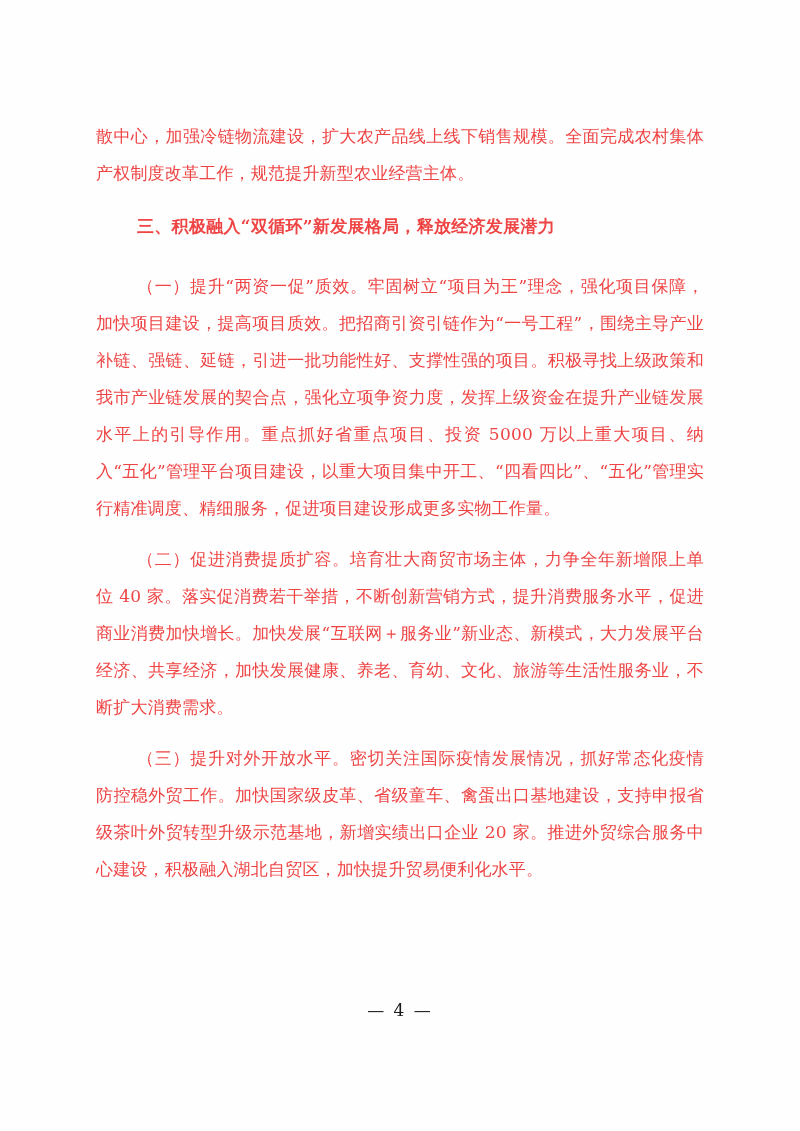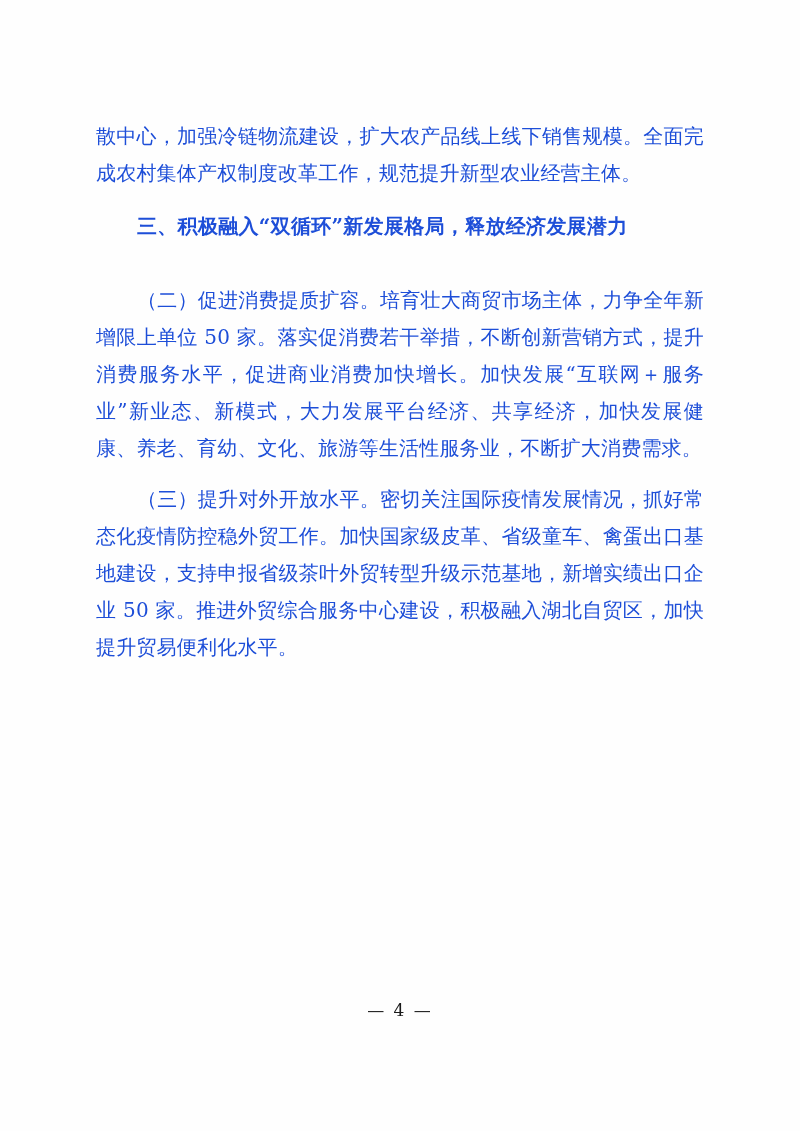--- a/index.html
+++ b/index.html
@@ -24,26 +24,26 @@
     background: #fefefe;
   }
   .content {
     position: absolute;
     left: 96px;
     top: 118px;
     width: 608px;
   }
   p {
     margin: 0 0 0 0;
-    font-size: 20px;
+    font-size: 17px;
     line-height: 37px;
     text-align: justify;
     text-justify: inter-ideograph;
     letter-spacing: 0.2px;
-    color: #1d4ed8;
+    color: #ef4444;
   }
   p.body-para {
     text-indent: 0;
   }
   p.indent-para {
     text-indent: 41px;
   }
   p.heading {
     font-weight: bold;
     text-indent: 41px;
@@ -69,25 +69,26 @@
 </head>
 <body>
 
 <div class="page">
   <div class="content">
 
     <p class="body-para">散中心，加强冷链物流建设，扩大农产品线上线下销售规模。全面完成农村集体产权制度改革工作，规范提升新型农业经营主体。</p>
 
     <p class="heading">三、积极融入“双循环”新发展格局，释放经济发展潜力</p>
 
+    <p class="indent-para">（一）提升“两资一促”质效。牢固树立“项目为王”理念，强化项目保障，加快项目建设，提高项目质效。把招商引资引链作为“一号工程”，围绕主导产业补链、强链、延链，引进一批功能性好、支撑性强的项目。积极寻找上级政策和我市产业链发展的契合点，强化立项争资力度，发挥上级资金在提升产业链发展水平上的引导作用。重点抓好省重点项目、投资 5000 万以上重大项目、纳入“五化”管理平台项目建设，以重大项目集中开工、“四看四比”、“五化”管理实行精准调度、精细服务，促进项目建设形成更多实物工作量。</p>
 
     <div class="gap"></div>
 
-    <p class="indent-para">（二）促进消费提质扩容。培育壮大商贸市场主体，力争全年新增限上单位 50 家。落实促消费若干举措，不断创新营销方式，提升消费服务水平，促进商业消费加快增长。加快发展“互联网＋服务业”新业态、新模式，大力发展平台经济、共享经济，加快发展健康、养老、育幼、文化、旅游等生活性服务业，不断扩大消费需求。</p>
+    <p class="indent-para">（二）促进消费提质扩容。培育壮大商贸市场主体，力争全年新增限上单位 40 家。落实促消费若干举措，不断创新营销方式，提升消费服务水平，促进商业消费加快增长。加快发展“互联网＋服务业”新业态、新模式，大力发展平台经济、共享经济，加快发展健康、养老、育幼、文化、旅游等生活性服务业，不断扩大消费需求。</p>
 
     <div class="gap"></div>
 
-    <p class="indent-para">（三）提升对外开放水平。密切关注国际疫情发展情况，抓好常态化疫情防控稳外贸工作。加快国家级皮革、省级童车、禽蛋出口基地建设，支持申报省级茶叶外贸转型升级示范基地，新增实绩出口企业 50 家。推进外贸综合服务中心建设，积极融入湖北自贸区，加快提升贸易便利化水平。</p>
+    <p class="indent-para">（三）提升对外开放水平。密切关注国际疫情发展情况，抓好常态化疫情防控稳外贸工作。加快国家级皮革、省级童车、禽蛋出口基地建设，支持申报省级茶叶外贸转型升级示范基地，新增实绩出口企业 20 家。推进外贸综合服务中心建设，积极融入湖北自贸区，加快提升贸易便利化水平。</p>
 
   </div>
 
   <div class="page-number">— 4 —</div>
 </div>
 
 </body></html>

